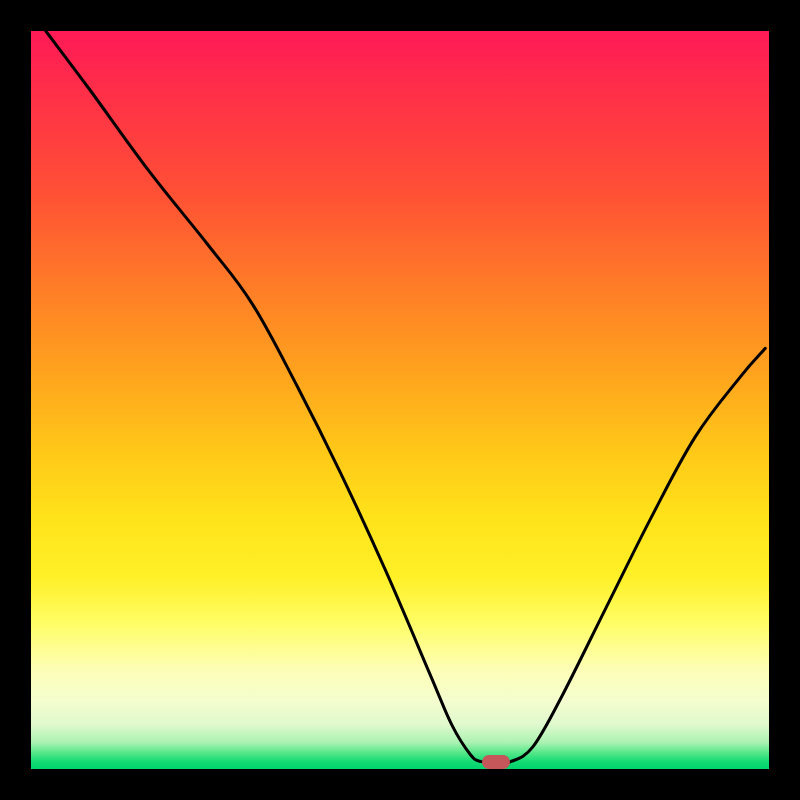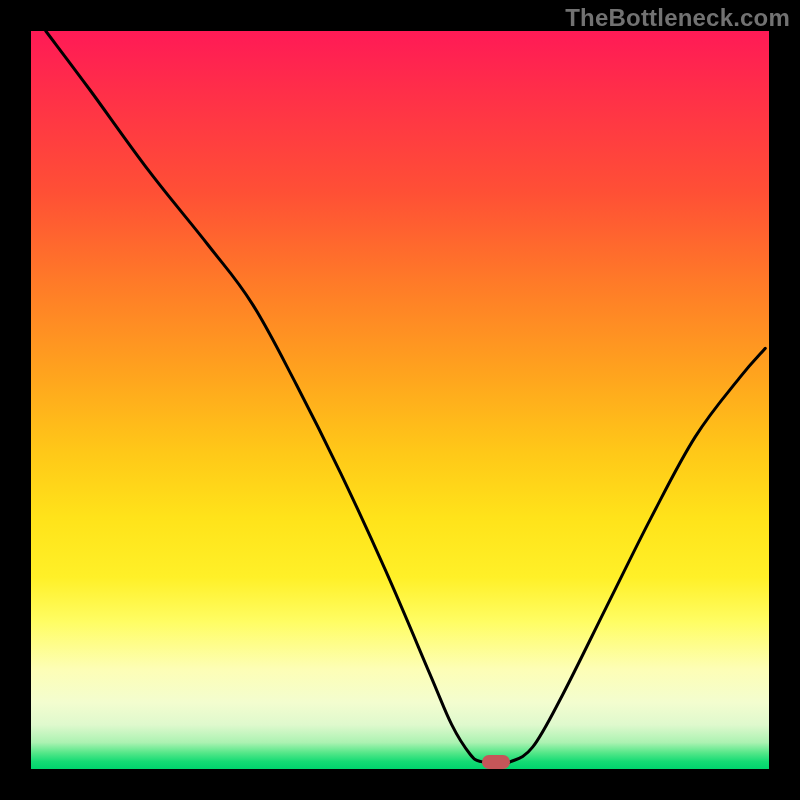--- a/index.html
+++ b/index.html
@@ -68,21 +68,20 @@
     border-radius: 8px;
     background: #c55659;
     transform: translate(-50%, -50%);
   }
 </style>
 </head>
 <body>
 
 <div class="frame">
 
-  <div class="watermark">TheBottleneck.com</div>
 
   <div class="plot-area">
 
     <svg class="curve" viewBox="0 0 738 738" preserveAspectRatio="none">
       <path fill="none" stroke="#000" stroke-width="3" stroke-linecap="round" stroke-linejoin="round" d="M 14.8 0.0 C 22.7 10.6, 40.4 33.8, 59.0 59.0 C 77.6 84.3, 96.8 112.3, 118.1 140.2 C 139.3 168.1, 158.5 190.1, 177.1 214.0 C 195.7 237.9, 205.5 247.8, 221.4 273.1 C 237.3 298.3, 249.7 323.7, 265.7 354.2 C 281.6 384.8, 294.0 409.6, 310.0 442.8 C 325.9 476.0, 338.3 502.9, 354.2 538.7 C 370.2 574.6, 386.6 614.2, 398.5 642.1 C 410.5 670.0, 413.4 679.1, 420.7 693.7 C 428.0 708.3, 433.8 716.6, 439.1 723.2 C 444.4 729.9, 444.9 729.3, 450.2 730.6 C 455.5 731.9, 463.3 730.6, 468.6 730.6 C 473.9 730.6, 473.7 733.3, 479.7 730.6 C 485.7 728.0, 492.5 727.8, 501.8 715.9 C 511.1 703.9, 518.1 689.4, 531.4 664.2 C 544.6 639.0, 559.7 607.5, 575.6 575.6 C 591.6 543.8, 604.0 517.6, 619.9 487.1 C 635.9 456.5, 648.3 431.1, 664.2 405.9 C 680.1 380.7, 695.9 362.8, 708.5 346.9 C 721.1 330.9, 729.7 322.7, 734.3 317.3"></path>
     </svg>
 
     <div class="marker" style="left: 464.94px; top: 730.62px;"></div>
 
   </div>

